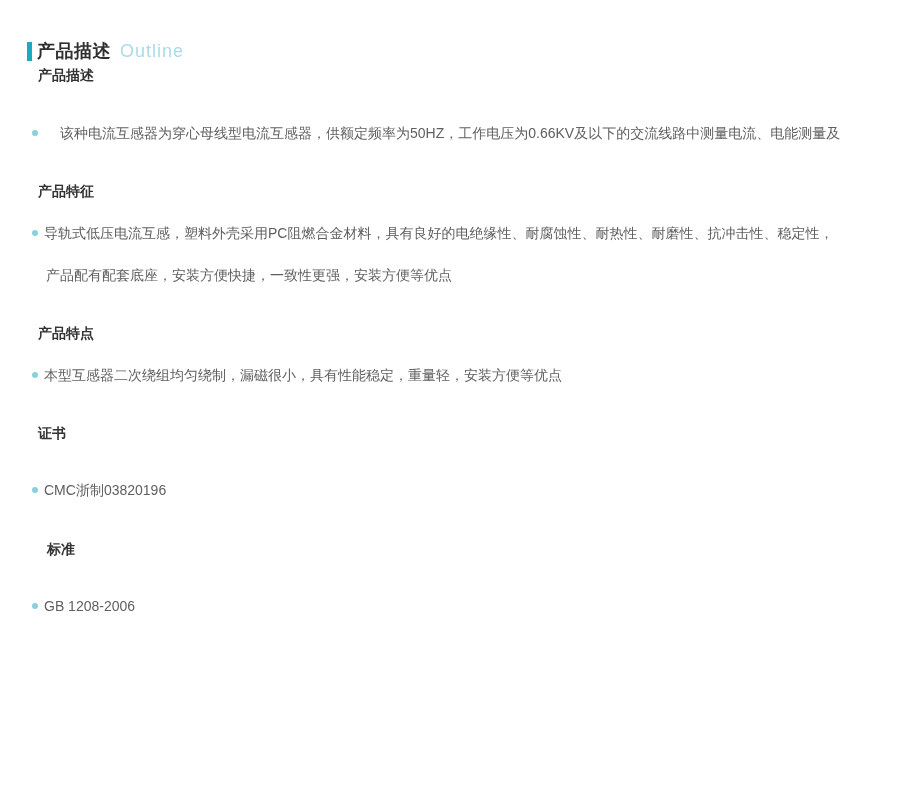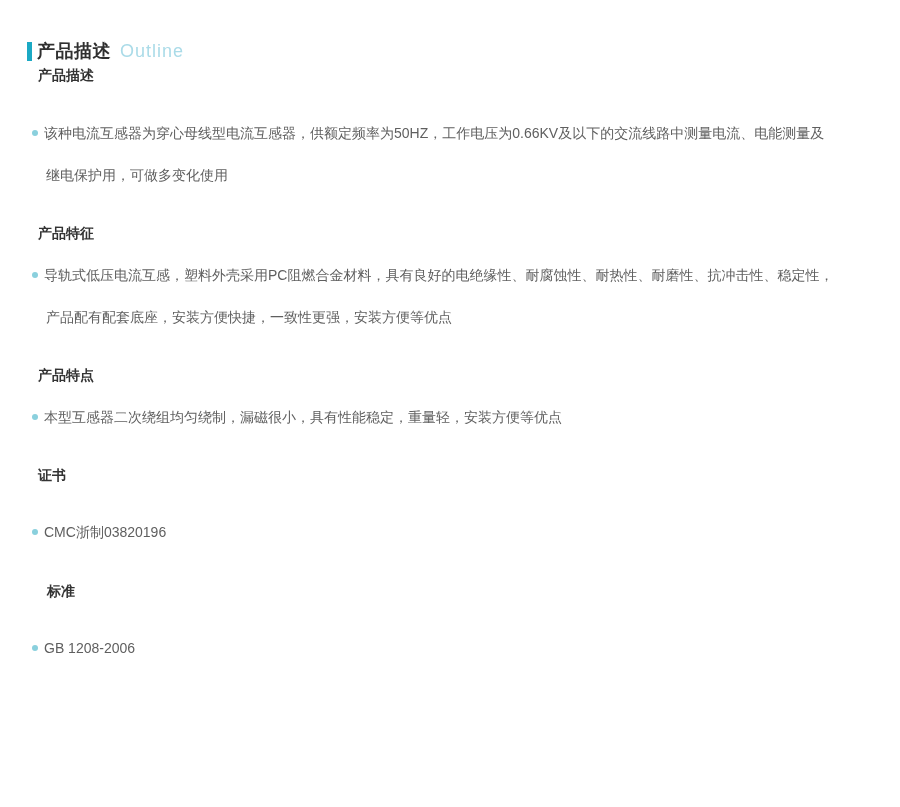--- a/index.html
+++ b/index.html
@@ -76,40 +76,39 @@
     padding-left: 19px;
     font-size: 14px;
     color: #5f5f5f;
     height: 20px;
     line-height: 20px;
     white-space: nowrap;
   }
   .mt21 { margin-top: 4px; }
   .mt22 { margin-top: 22px; }
   .mt37 { margin-top: 37px; }
-  .mt38 { margin-top: 38px; }
+  .mt38 { margin-top: 38px; gap: 16px; }
   .mt39 { margin-top: 39px; margin-left: 20px; }
 </style>
 </head>
 <body>
 
 <div class="doc">
 
   <div class="title-row">
     <span class="accent-bar"></span>
     <span class="title-zh">产品描述</span>
     <span class="title-en">Outline</span>
   </div>
 
   <h3 class="sec-heading mt21">产品描述</h3>
   <div class="bullet-row mt38">
     <span class="dot"></span>
     <span class="bullet-text">该种电流互感器为穿心母线型电流互感器，供额定频率为50HZ，工作电压为0.66KV及以下的交流线路中测量电流、电能测量及</span>
   </div>
-  <div class="cont-row mt22">继电保护用，可做多变化使用</div>
 
   <h3 class="sec-heading mt38">产品特征</h3>
   <div class="bullet-row mt22">
     <span class="dot"></span>
     <span class="bullet-text">导轨式低压电流互感，塑料外壳采用PC阻燃合金材料，具有良好的电绝缘性、耐腐蚀性、耐热性、耐磨性、抗冲击性、稳定性，</span>
   </div>
   <div class="cont-row mt22">产品配有配套底座，安装方便快捷，一致性更强，安装方便等优点</div>
 
   <h3 class="sec-heading mt38">产品特点</h3>
   <div class="bullet-row mt22">

